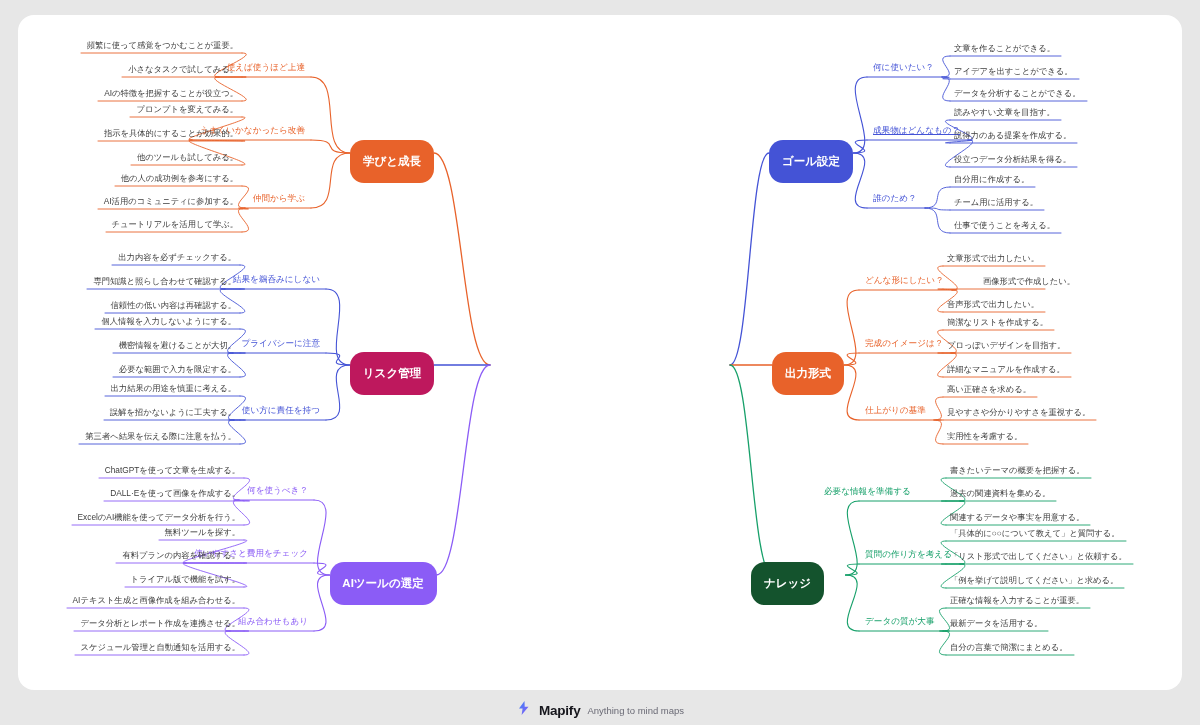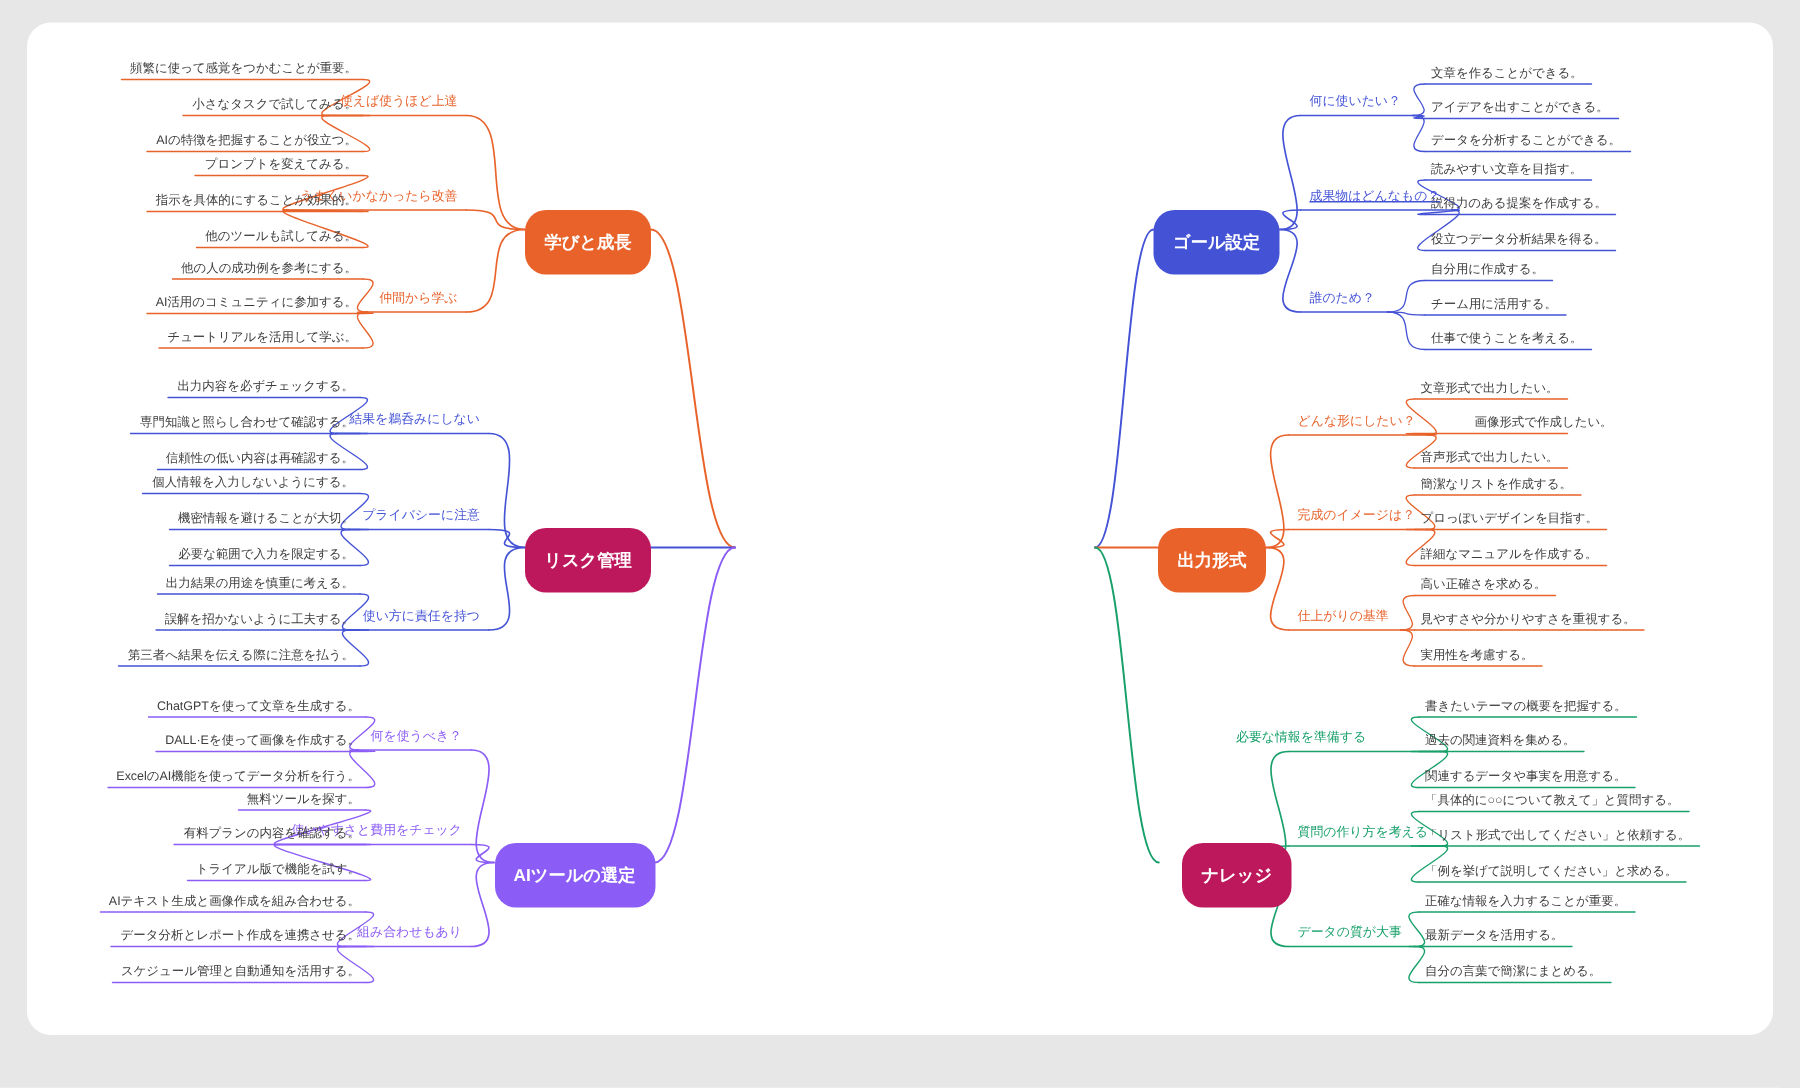--- a/index.html
+++ b/index.html
@@ -310,31 +310,46 @@
       <div class="leaf r" style="left: 947px; top: 277px; margin-left: 36px;"><span>画像形式で作成したい。</span></div>
       <div class="leaf r" style="left: 947px; top: 300px;"><span>音声形式で出力したい。</span></div>
       <div class="sub-label r" style="color: rgb(232, 98, 42); left: 865px; top: 339px;"><span>完成のイメージは？</span></div>
       <div class="leaf r" style="left: 947px; top: 318px;"><span>簡潔なリストを作成する。</span></div>
       <div class="leaf r" style="left: 947px; top: 341px;"><span>プロっぽいデザインを目指す。</span></div>
       <div class="leaf r" style="left: 947px; top: 365px;"><span>詳細なマニュアルを作成する。</span></div>
       <div class="sub-label r" style="color: rgb(232, 98, 42); left: 865px; top: 406px;"><span>仕上がりの基準</span></div>
       <div class="leaf r" style="left: 947px; top: 385px;"><span>高い正確さを求める。</span></div>
       <div class="leaf r" style="left: 947px; top: 408px;"><span>見やすさや分かりやすさを重視する。</span></div>
       <div class="leaf r" style="left: 947px; top: 432px;"><span>実用性を考慮する。</span></div>
-      <div class="branch-node" style="background: #be185d; left: 788px; top: 561.5px; width: 73px;">
+      <div class="branch-node" style="background: #14532d; left: 751px; top: 561.5px; width: 73px;">
         <span>ナレッジ</span>
       </div>
       <div class="sub-label r" style="color: rgb(23, 160, 106); left: 824px; top: 487px;"><span>必要な情報を準備する</span></div>
       <div class="leaf r" style="left: 950px; top: 466px;"><span>書きたいテーマの概要を把握する。</span></div>
       <div class="leaf r" style="left: 950px; top: 489px;"><span>過去の関連資料を集める。</span></div>
       <div class="leaf r" style="left: 950px; top: 513px;"><span>関連するデータや事実を用意する。</span></div>
       <div class="sub-label r" style="color: rgb(23, 160, 106); left: 865px; top: 550px;"><span>質問の作り方を考える</span></div>
       <div class="leaf r" style="left: 950px; top: 529px;"><span>「具体的に○○について教えて」と質問する。</span></div>
       <div class="leaf r" style="left: 950px; top: 552px;"><span>「リスト形式で出してください」と依頼する。</span></div>
       <div class="leaf r" style="left: 950px; top: 576px;"><span>「例を挙げて説明してください」と求める。</span></div>
       <div class="sub-label r" style="color: rgb(23, 160, 106); left: 865px; top: 617px;"><span>データの質が大事</span></div>
       <div class="leaf r" style="left: 950px; top: 596px;"><span>正確な情報を入力することが重要。</span></div>
       <div class="leaf r" style="left: 950px; top: 619px;"><span>最新データを活用する。</span></div>
       <div class="leaf r" style="left: 950px; top: 643px;"><span>自分の言葉で簡潔にまとめる。</span></div>
     </div>
 
+  <div id="footer">
+    <span>
+      <svg width="16" height="16" viewBox="0 0 16 16">
+        <defs>
+          <linearGradient id="bg1" x1="0" y1="0" x2="1" y2="1">
+            <stop offset="0" stop-color="#3B82F6"></stop>
+            <stop offset="1" stop-color="#8B5CF6"></stop>
+          </linearGradient>
+        </defs>
+        <path d="M8.5 1 L3 8.6 h3.6 L5.6 15 L12.5 6.8 H8.7 z" fill="url(#bg1)"></path>
+      </svg>
+    </span>
+    <span id="mapify-word">Mapify</span>
+    <span id="mapify-tag">Anything to mind maps</span>
+  </div>
 
 </div>
 
 </body></html>

